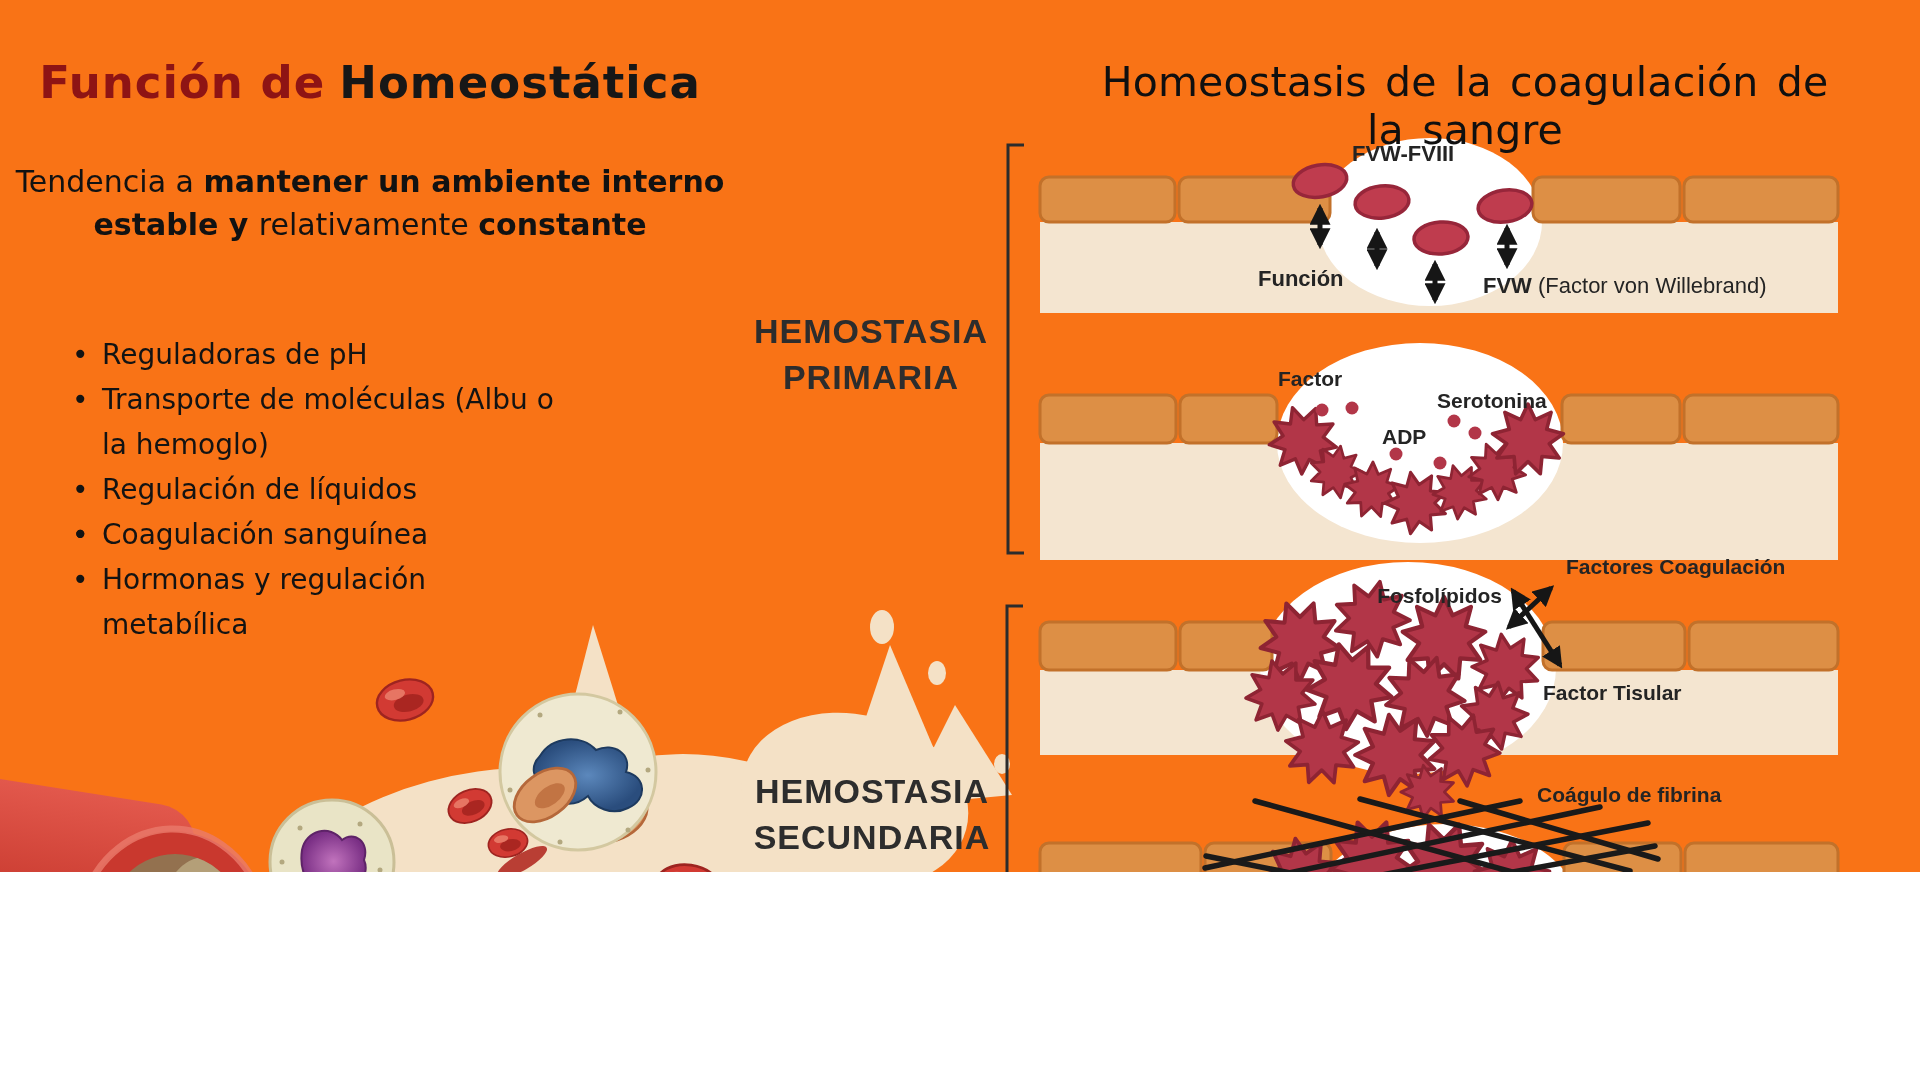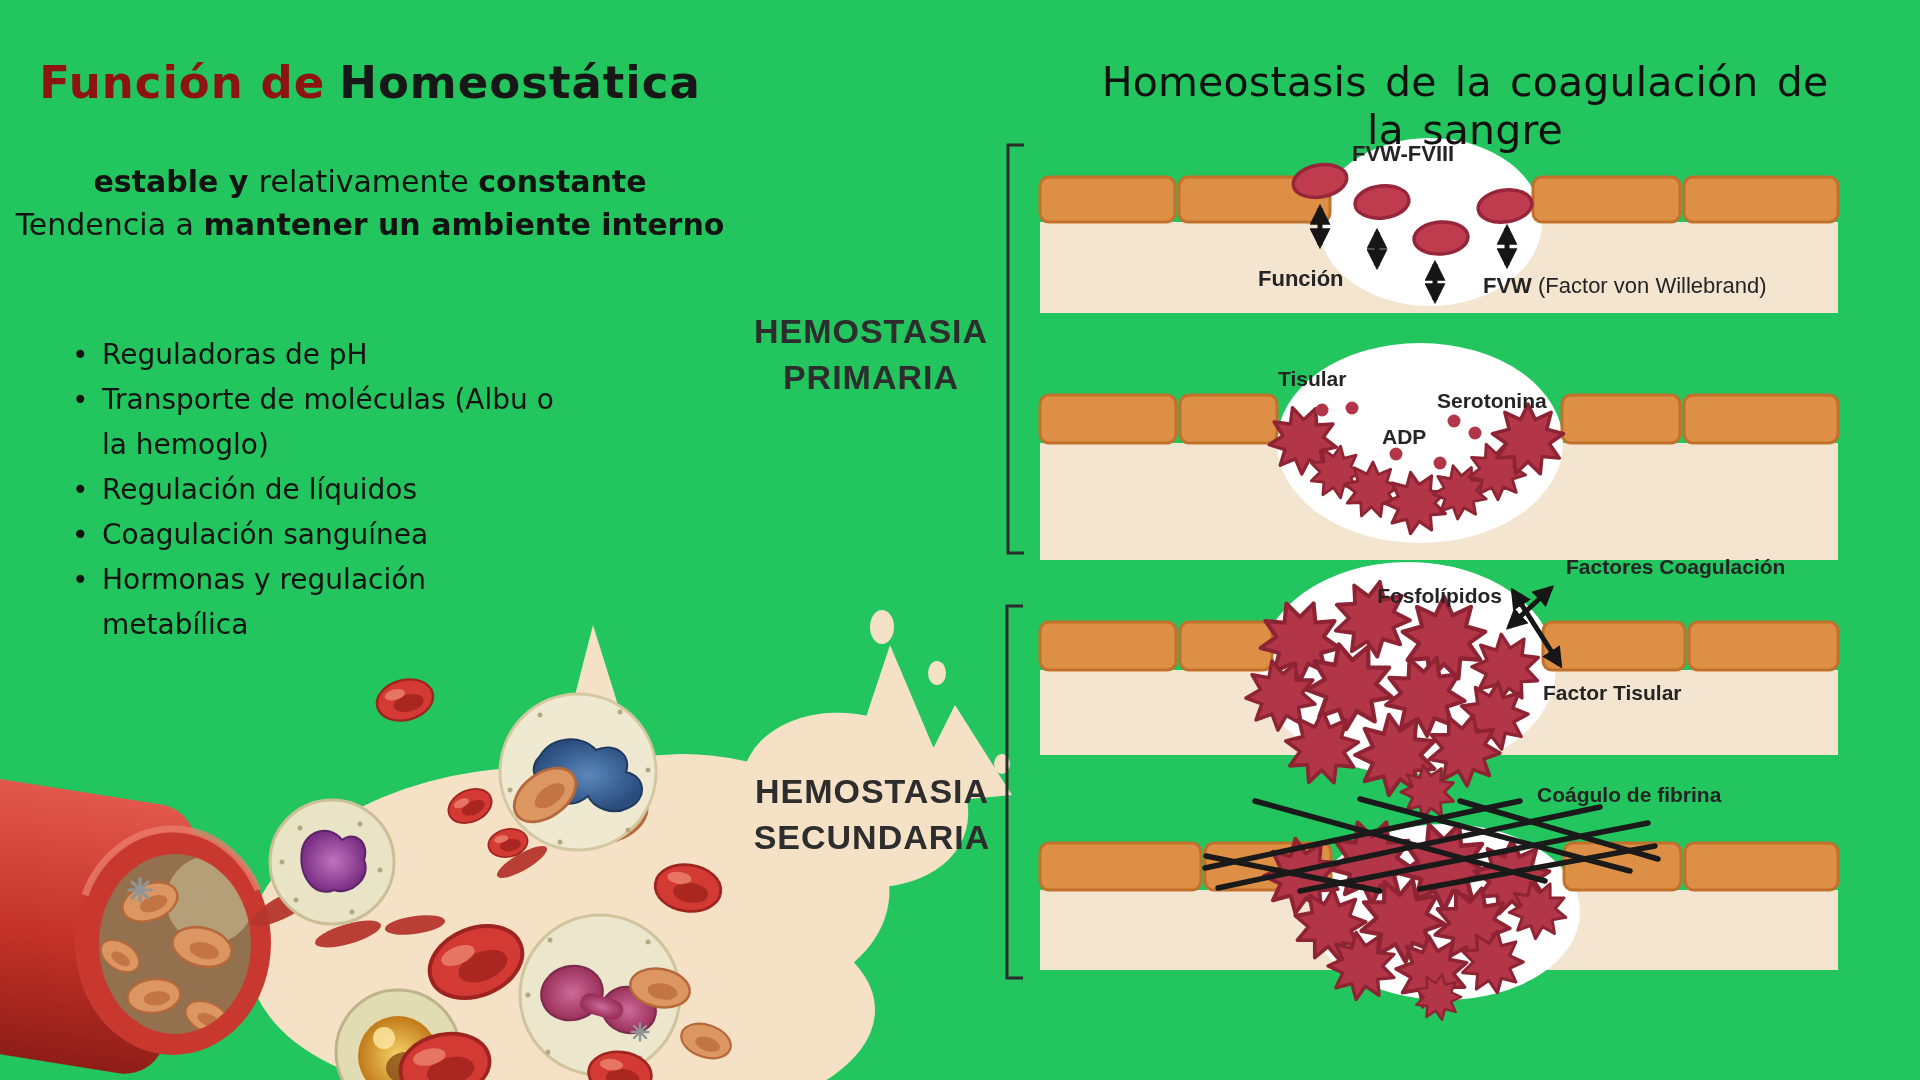--- a/index.html
+++ b/index.html
@@ -1,16 +1,16 @@
 <!DOCTYPE html>
 <html><head>
 <meta charset="utf-8">
 <style>
   html,body{margin:0;padding:0;background:#ffffff;}
-  .slide{position:relative;width:1920px;height:1080px;background:#22c55e;overflow:hidden;
+  .slide{position:relative;width:1920px;height:872px;background:#f97316;overflow:hidden;
          font-family:"DejaVu Sans",sans-serif;}
   svg.art{position:absolute;left:0;top:0;width:1920px;height:1080px;pointer-events:none;}
   .cell{fill:#dd8f45;stroke:#c2712a;stroke-width:3px;}
   .tissue{fill:#f4e5d0;}
   .bracket{fill:none;stroke:#2c2c2c;stroke-width:3px;}
   .darrow{stroke:#161616;stroke-width:5px;}
   .fib{stroke:#1a1a1a;stroke-width:5.5px;stroke-linecap:round;fill:none;}
   .gran{fill:#b23648;}
   .stip{fill:#b3a87f;}
 
@@ -295,22 +295,22 @@
       </g>
     </g>
   </g>
 </svg>
 
 <div class="ltitle">
   <span class="lead">Función de</span><span class="rest">Homeostática</span>
 </div>
 
 <div class="subtitle">
+  <div><span>Tendencia a </span><b>mantener un ambiente interno</b></div>
   <div><b>estable y </b><span>relativamente </span><b>constante</b></div>
-  <div><span>Tendencia a </span><b>mantener un ambiente interno</b></div>
 </div>
 
 <ul class="bullets">
   <li><span class="dot">•</span><span>Reguladoras de pH</span></li>
   <li><span class="dot">•</span><span>Transporte de moléculas (Albu o la hemoglo)</span></li>
   <li><span class="dot">•</span><span>Regulación de líquidos</span></li>
   <li><span class="dot">•</span></li>
   <li><span class="dot">•</span><span>Coagulación sanguínea</span></li>
   <li><span class="dot">•</span><span>Hormonas y regulación metabílica</span></li>
 </ul>
@@ -324,21 +324,21 @@
 <div class="stage stage2">
   <div>HEMOSTASIA</div>
   <div>SECUNDARIA</div>
 </div>
 
 <div class="dlabel" id="lbl-fvwfviii" style="left:1352px;top:141px;">FVW-FVIII</div>
 <div class="dlabel" id="lbl-colageno" style="left:1258px;top:266px;">Función</div>
 <div class="dlabel" id="lbl-fvwfull" style="left:1483px;top:273px;">
   <span>FVW</span> <span class="reg">(Factor von Willebrand)</span>
 </div>
-<div class="dlabel" style="left:1278px;top:367px;">Tisular</div>
+<div class="dlabel" style="left:1278px;top:367px;">Factor</div>
 <div class="dlabel" style="left:1437px;top:389px;">Serotonina</div>
 <div class="dlabel" style="left:1382px;top:425px;">ADP</div>
 <div class="dlabel" id="lbl-fosfolipidos" style="left:1340px;top:584px;">Fosfolípidos</div>
 <div class="dlabel" style="left:1566px;top:555px;">Factores Coagulación</div>
 <div class="dlabel" style="left:1543px;top:681px;">Factor Tisular</div>
 <div class="dlabel" style="left:1537px;top:783px;">Coágulo de fibrina</div>
 
 </div>
 
 </body></html>

